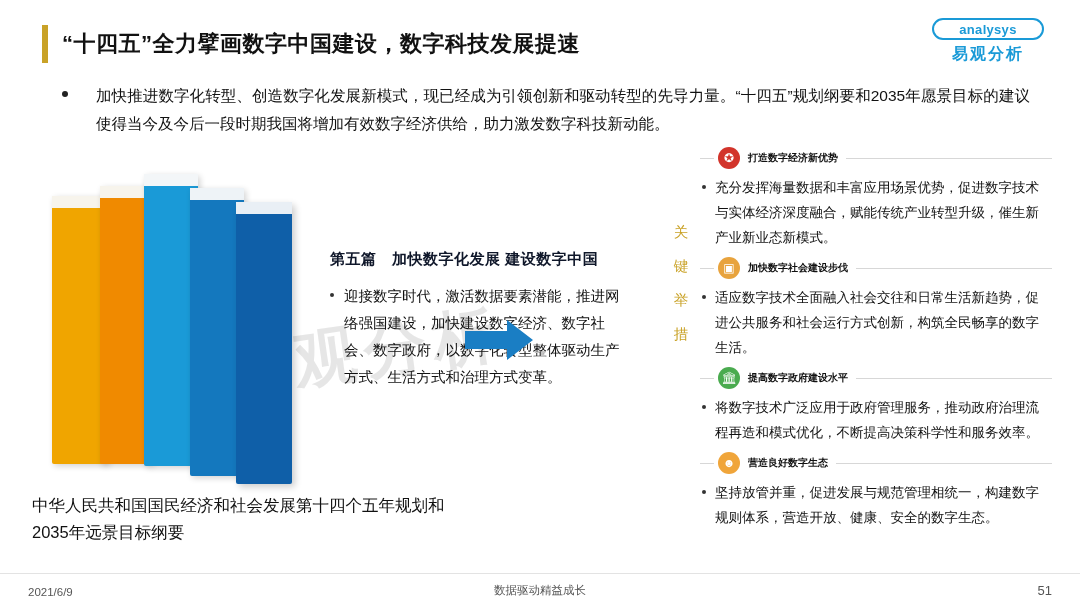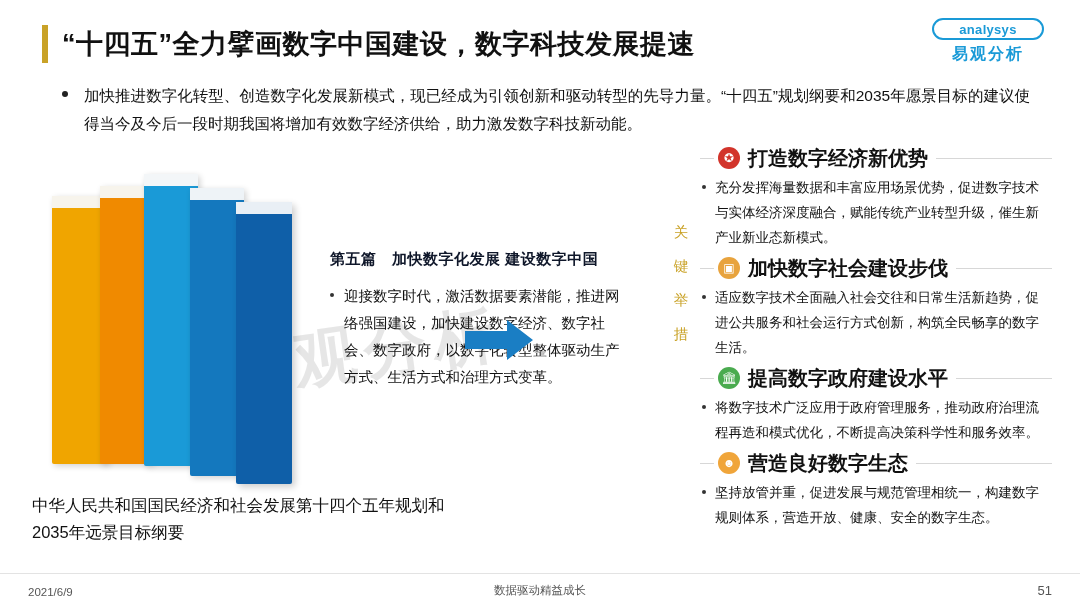--- a/index.html
+++ b/index.html
@@ -14,21 +14,21 @@
 
   
   .title-row {
     position:absolute; left:42px; top:22px; right:160px; height:44px;
     display:flex; align-items:center;
   }
   .title-bar {
     width:6px; height:38px; background:#c9a227; margin-right:14px; flex:0 0 auto;
   }
   .title-text {
-    font-size:27px; font-weight:bold; color:#111; letter-spacing:0.5px;
+    font-size:22px; font-weight:bold; color:#111; letter-spacing:0.5px;
     white-space:nowrap;
   }
 
   .logo {
     position:absolute; right:28px; top:18px; width:128px; text-align:center;
   }
   .logo-top { display:flex; align-items:center; justify-content:center; }
   .logo-ellipse {
     width:112px; height:22px; border:2px solid #1a9ad7; border-radius:11px;
     display:flex; align-items:center; justify-content:center;
@@ -41,21 +41,21 @@
   
   .intro {
     position:absolute; left:62px; top:82px; right:50px;
     display:flex; align-items:flex-start;
   }
   .intro-dot {
     width:6px; height:6px; border-radius:50%; background:#222;
     margin:9px 16px 0 0; flex:0 0 auto;
   }
   .intro-text {
-    font-size:15.5px; line-height:28px; color:#111; text-align:justify;
+    font-size:15.5px; line-height:28px; color:#111; text-align:justify;margin-left:12px;
   }
 
   
   .books { position:absolute; left:44px; top:168px; width:290px; height:320px; }
   .book { position:absolute; border-radius:2px; }
   .book .top { position:absolute; left:0; right:0; top:0; height:12px; background:#f2f2f2; }
 
   .caption {
     position:absolute; left:32px; top:492px; width:420px;
     font-size:16.5px; font-weight:normal; line-height:27px; color:#111;
@@ -99,21 +99,21 @@
   
   .right { position:absolute; left:700px; top:145px; width:352px; }
   .sec { position:relative; margin-bottom:5px; }
   .sec-head { display:flex; align-items:center; height:26px; }
   .sec-icon {
     width:22px; height:22px; border-radius:50%;
     display:flex; align-items:center; justify-content:center;
     color:#fff; font-size:12px; flex:0 0 auto;
   }
   .sec-title {
-    margin-left:8px; font-size:20px; font-weight:bold; color:#111; white-space:nowrap;
+    margin-left:8px; font-size:10px; font-weight:bold; color:#111; white-space:nowrap;
   }
   .sec-rule {
     flex:1 1 auto; height:1px; background:#d7d7d7; margin-left:8px;
   }
   .sec-rule-left {
     width:14px; height:1px; background:#d7d7d7; margin-right:4px; flex:0 0 auto;
   }
   .sec-body { display:flex; align-items:flex-start; margin-top:4px; padding-left:2px; }
   .sec-dot {
     width:4px; height:4px; border-radius:50%; background:#333;

